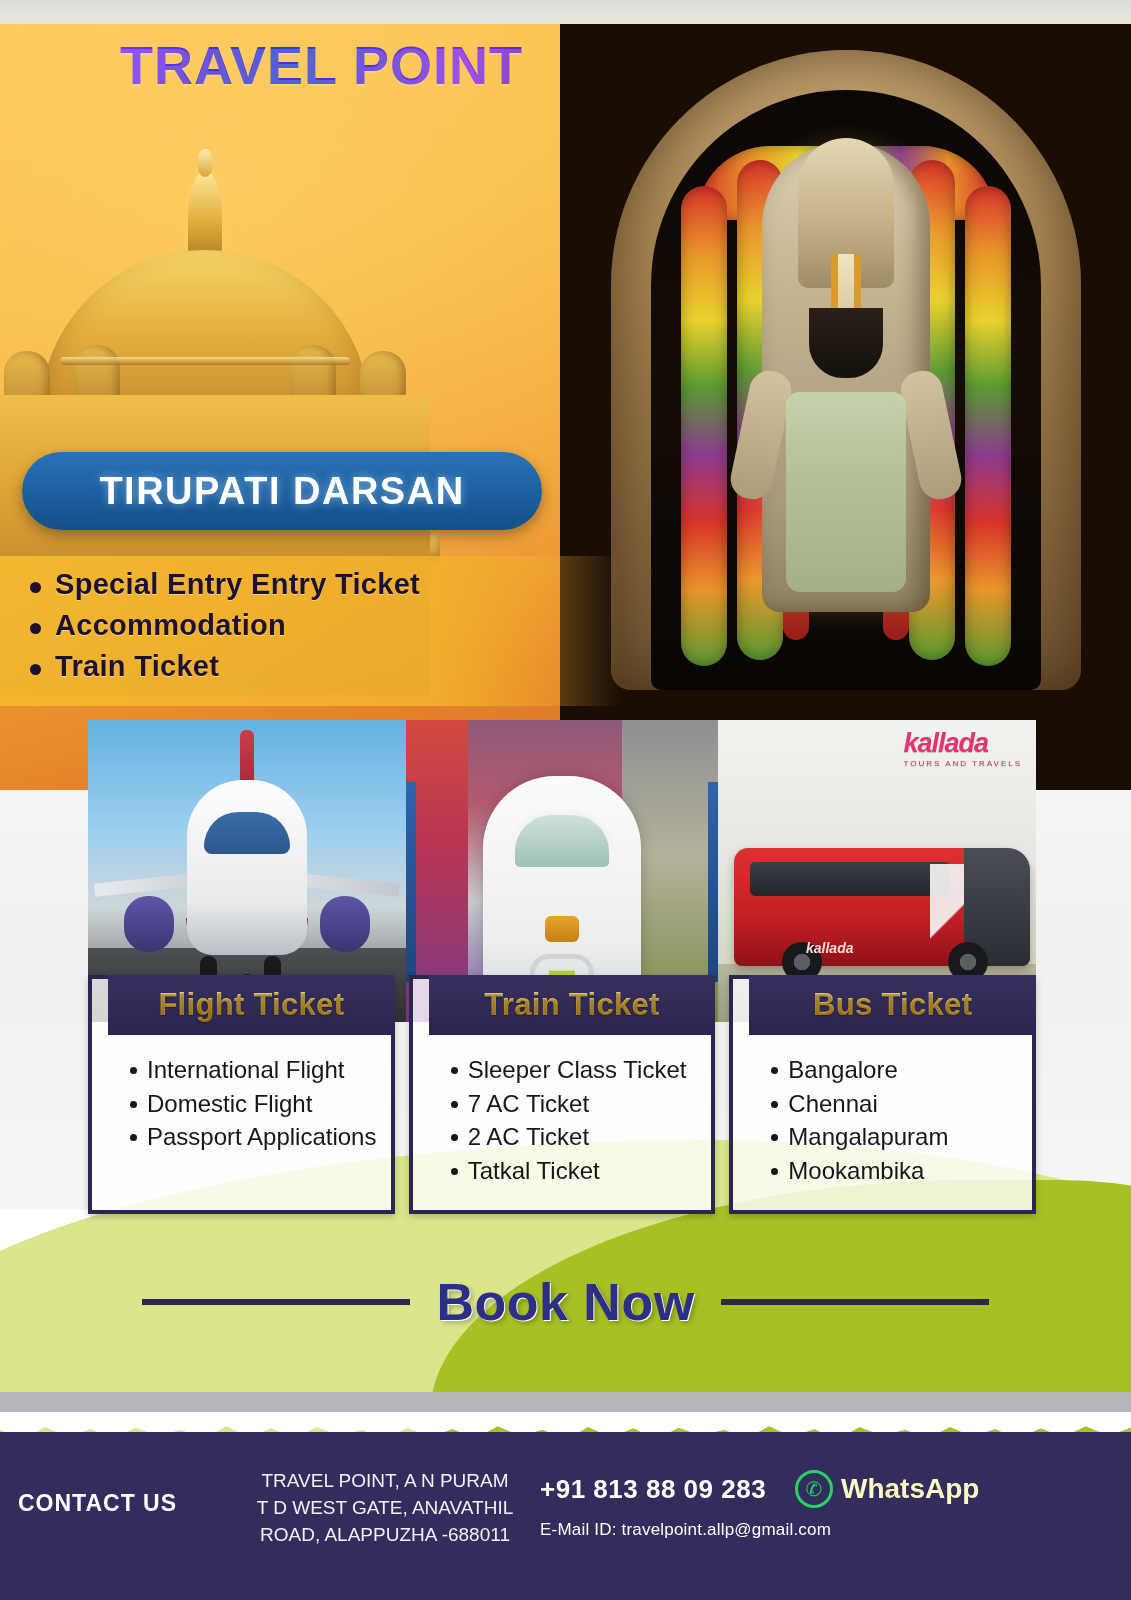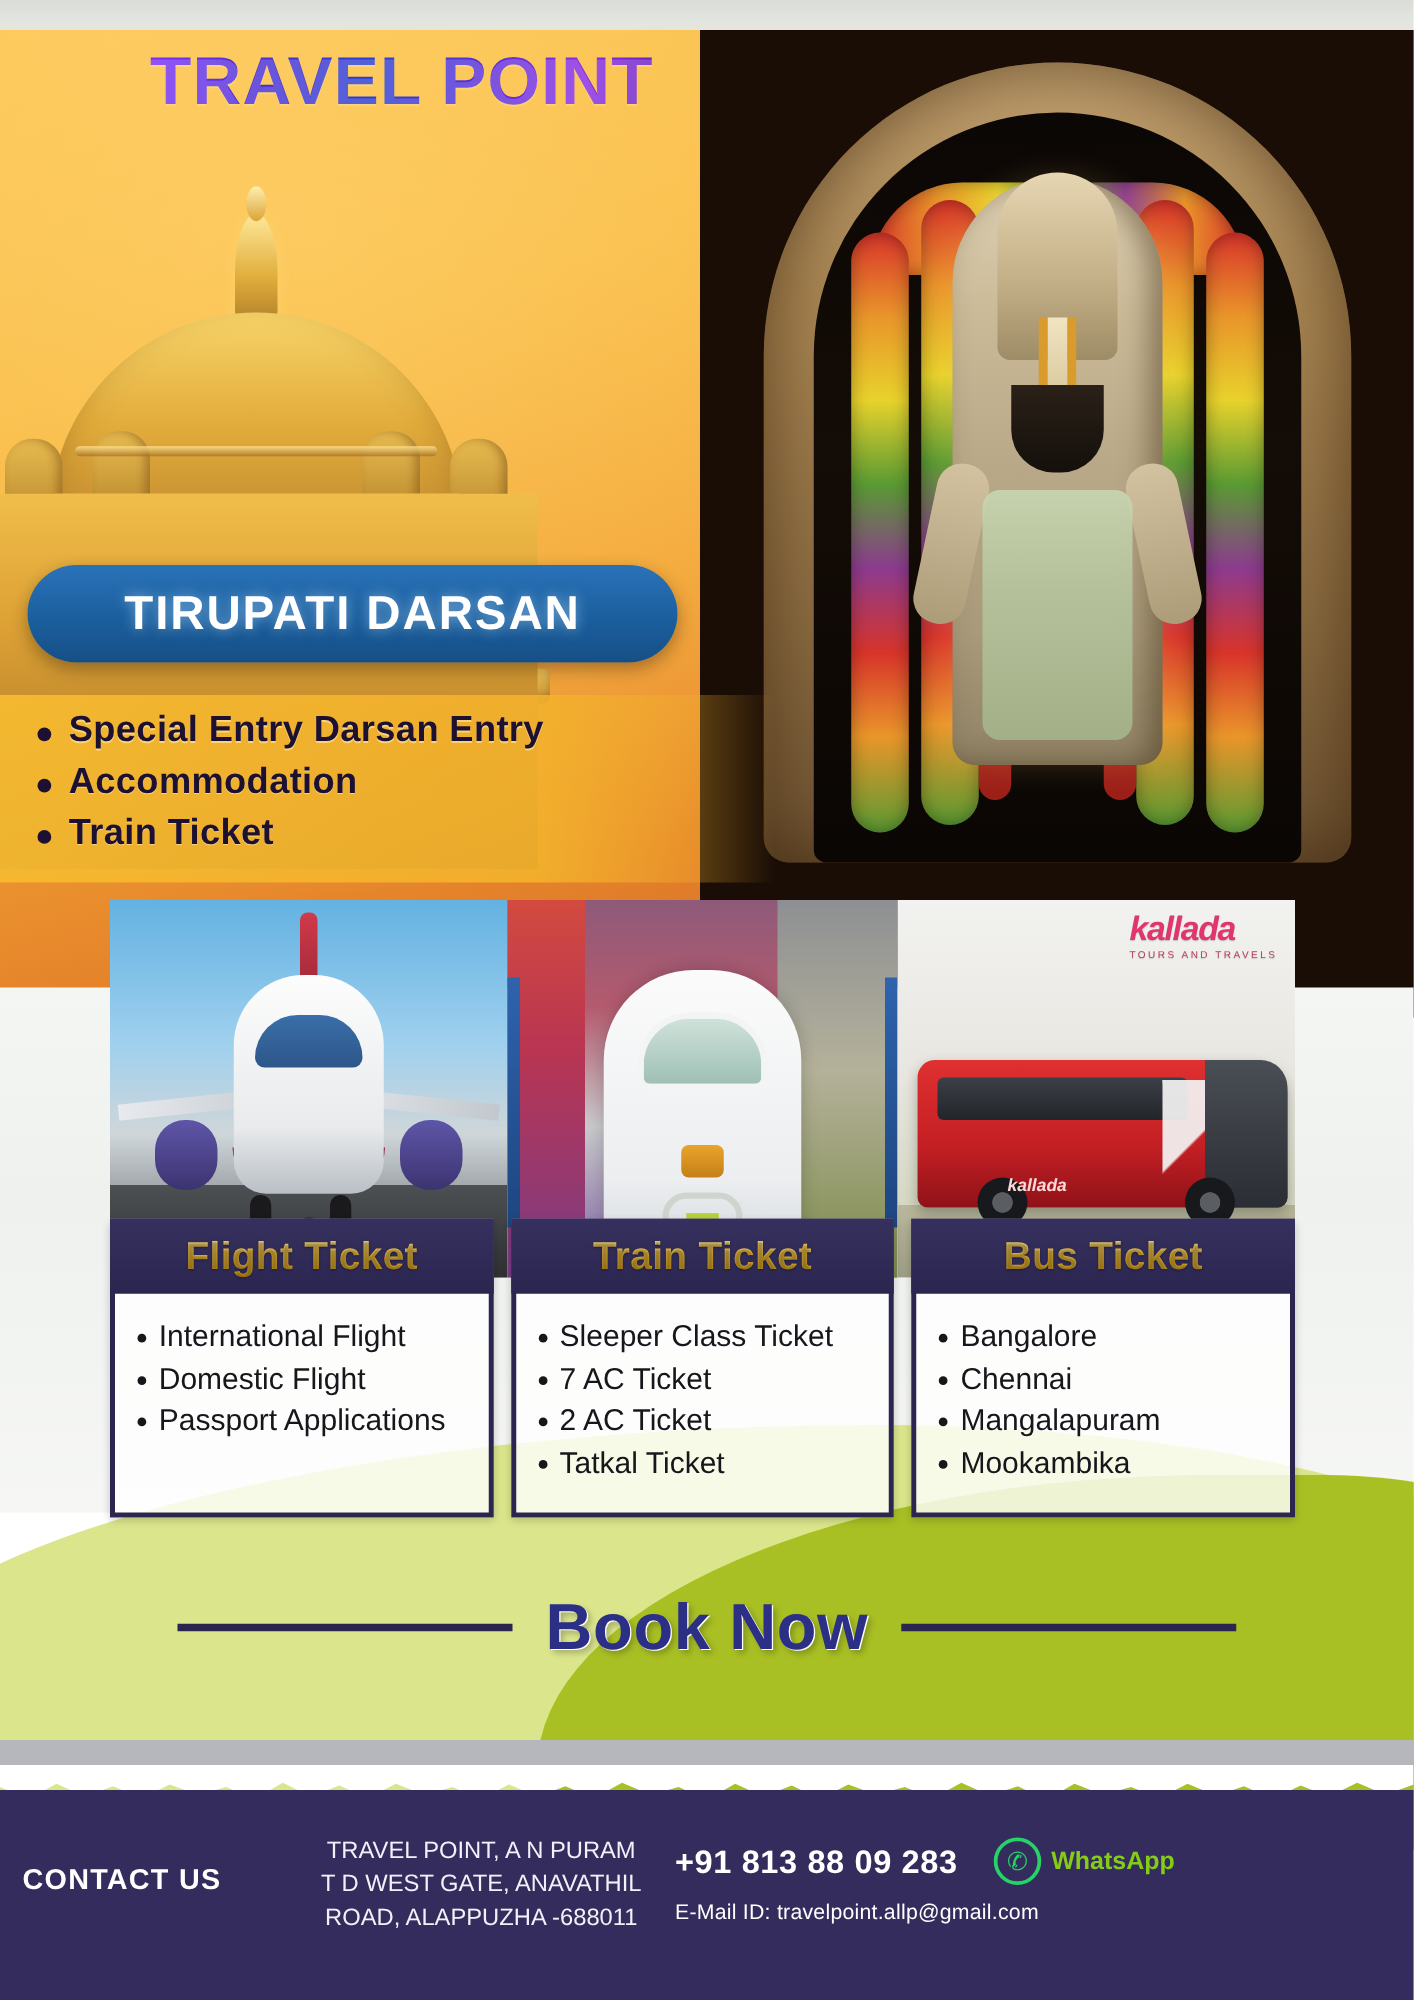--- a/index.html
+++ b/index.html
@@ -256,21 +256,21 @@
   .bs-road{ position:absolute; left:0; bottom:0; width:100%; height:58px;
     background:linear-gradient(180deg,#b9b89c,#9e9d85); }
   .bs-logo{ position:absolute; right:14px; top:8px; font-size:27px; font-style:italic; font-weight:bold;
     color:#e0356f; text-shadow:0 1px 1px rgba(0,0,0,.2); letter-spacing:-1px; }
   .bs-logo small{ display:block; font-size:8px; letter-spacing:2px; color:#c43a63; font-style:normal; font-weight:normal; }
   .bs-side{ position:absolute; left:88px; bottom:66px; font-size:14px; font-style:italic; font-weight:bold; color:#fbd9d9; }
 
   
   .cards{ position:absolute; left:88px; top:975px; width:948px; display:flex; gap:14px; z-index:30; }
   .card{ flex:1; display:flex; flex-direction:column; border:4px solid #2b2650;
-         background:rgba(255,255,255,.80); box-shadow:0 3px 7px rgba(0,0,0,.2); }
+         background:rgba(255,255,255,.80); box-shadow:0 3px 7px rgba(0,0,0,.2);padding-left:20px; }
   .card.c1{ width:306px; } .card.c2{ width:306px; } .card.c3{ width:306px; }
   .card-head{
     background:linear-gradient(180deg,#36305e 0%,#2b2650 100%);
     padding:12px 6px; text-align:center;
     margin:-4px -4px 0 -4px;
   }
   .card-head span{
     font-size:31px; font-weight:bold; letter-spacing:.3px;
     background:linear-gradient(180deg,#ffe9a0 0%,#f3c23c 45%,#d39a18 100%);
     -webkit-background-clip:text; background-clip:text; color:transparent;
@@ -321,21 +321,21 @@
   .phone{
     position:absolute; left:540px; top:42px;
     color:#ffffff; font-size:26px; font-weight:bold; letter-spacing:.5px;
   }
   .wa{ position:absolute; left:795px; top:38px; display:flex; align-items:center; gap:8px; }
   .wa-icon{
     width:38px; height:38px; border-radius:50%;
     border:3px solid #25d366; display:flex; align-items:center; justify-content:center;
     color:#25d366; font-size:20px;
   }
-  .wa-text{ color:#84cc16; font-size:20px; font-weight:bold; }
+  .wa-text{ color:#fef9c3; font-size:28px; font-weight:bold; }
   .email{
     position:absolute; left:540px; top:88px;
     color:#ffffff; font-size:17px; letter-spacing:.2px;
   }
 </style>
 </head>
 <body>
 
 <div id="poster">
 
@@ -382,21 +382,21 @@
 
   <div class="brand-title">TRAVEL POINT</div>
 
   <div class="darsan-pill">
     <span>TIRUPATI DARSAN</span>
   </div>
 
   <div class="feature-panel">
     <div class="feature-item">
       <span class="dot"></span>
-      <span>Special Entry Darsan Entry</span>
+      <span>Special Entry Entry Ticket</span>
     </div>
     <div class="feature-item">
       <span class="dot"></span>
       <span>Accommodation</span>
     </div>
     <div class="feature-item">
       <span class="dot"></span>
       <span>Train Ticket</span>
     </div>
   </div>

